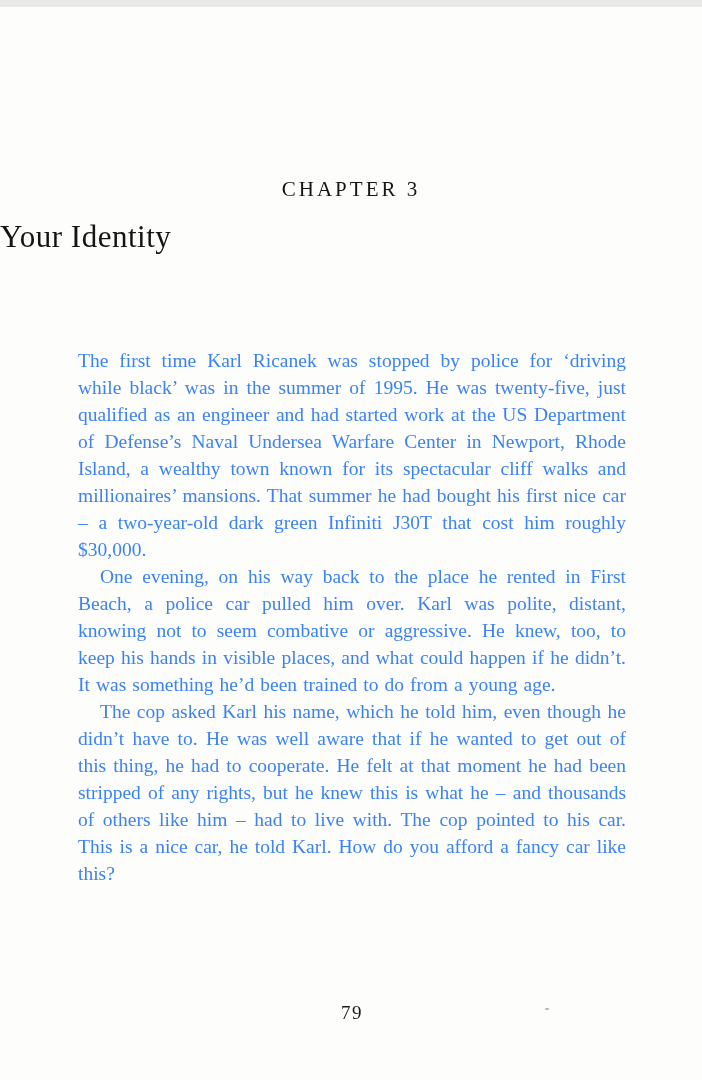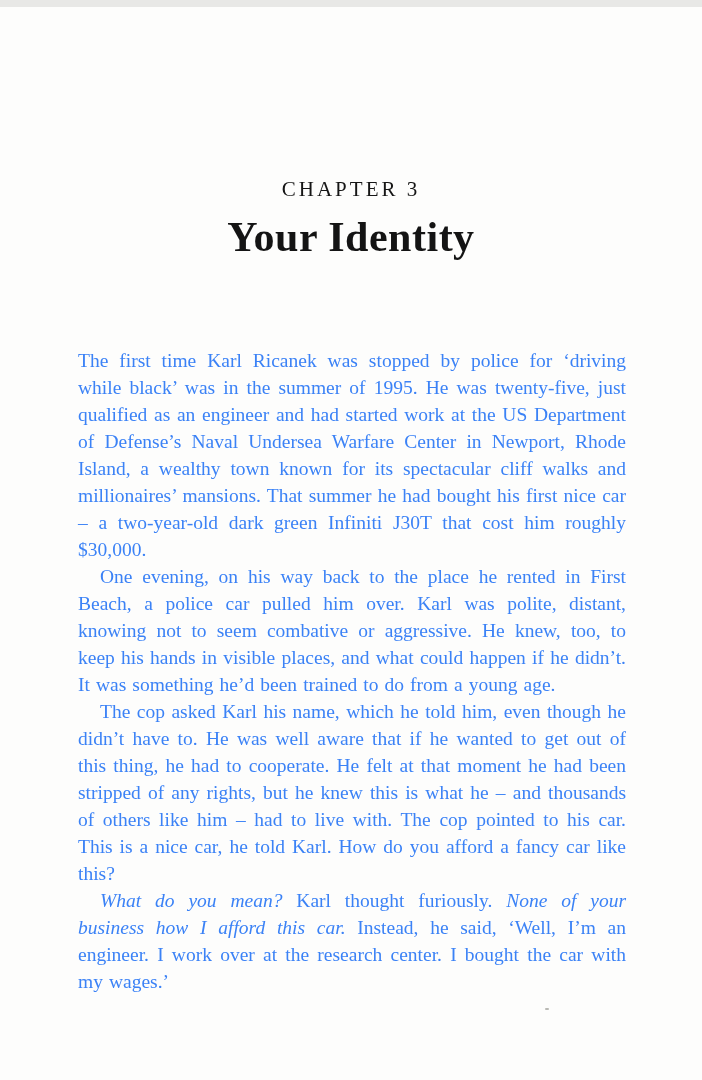--- a/index.html
+++ b/index.html
@@ -27,24 +27,24 @@
     line-height: 24px;
     letter-spacing: 3px;
     color: #161616;
   }
   .chapter-title {
     position: absolute;
     top: 209px;
     left: 0;
     width: 100%;
     margin: 0;
-    text-align: center;
-    font-size: 42px;
+    text-align: left;
+    font-size: 31px;
     line-height: 42px;
-    font-weight: bold;
+    font-weight: normal;
     letter-spacing: 0.5px;
     color: #141414;
   }
   .body-text {
     position: absolute;
     top: 340px;
     left: 78px;
     width: 548px;
     font-size: 19.5px;
     line-height: 27px;
@@ -87,18 +87,18 @@
 
 <div class="page">
   <div class="chapter-label">CHAPTER 3</div>
 
   <h1 class="chapter-title">Your Identity</h1>
 
   <div class="body-text" id="body-text">
       <p class=""><span>The first time Karl Ricanek was stopped by police for ‘driving while black’ was in the summer of 1995. He was twenty-five, just qualified as an engineer and had started work at the US Department of Defense’s Naval Undersea Warfare Center in Newport, Rhode Island, a wealthy town known for its spectacular cliff walks and millionaires’ mansions. That summer he had bought his first nice car – a two-year-old dark green Infiniti J30T that cost him roughly $30,000.</span></p>
       <p class="indent"><span>One evening, on his way back to the place he rented in First Beach, a police car pulled him over. Karl was polite, distant, knowing not to seem combative or aggressive. He knew, too, to keep his hands in visible places, and what could happen if he didn’t. It was something he’d been trained to do from a young age.</span></p>
       <p class="indent"><span>The cop asked Karl his name, which he told him, even though he didn’t have to. He was well aware that if he wanted to get out of this thing, he had to cooperate. He felt at that moment he had been stripped of any rights, but he knew this is what he – and thousands of others like him – had to live with. The cop pointed to his car. This is a nice car, he told Karl. How do you afford a fancy car like this?</span></p>
-      <p class="indent"><span class="italic">What do you mean?</span><span> Karl thought furiously. </span><span class="italic">None of your business how I afford this car.</span><span> Instead, he said, ‘Well, I’m an engineer. I work over at the research center. I bought the car with my wages.’</span></p>
     </div>
 
   <div class="scan-speck"></div>
 
+  <div class="page-number">79</div>
 </div>
 
 </body></html>

